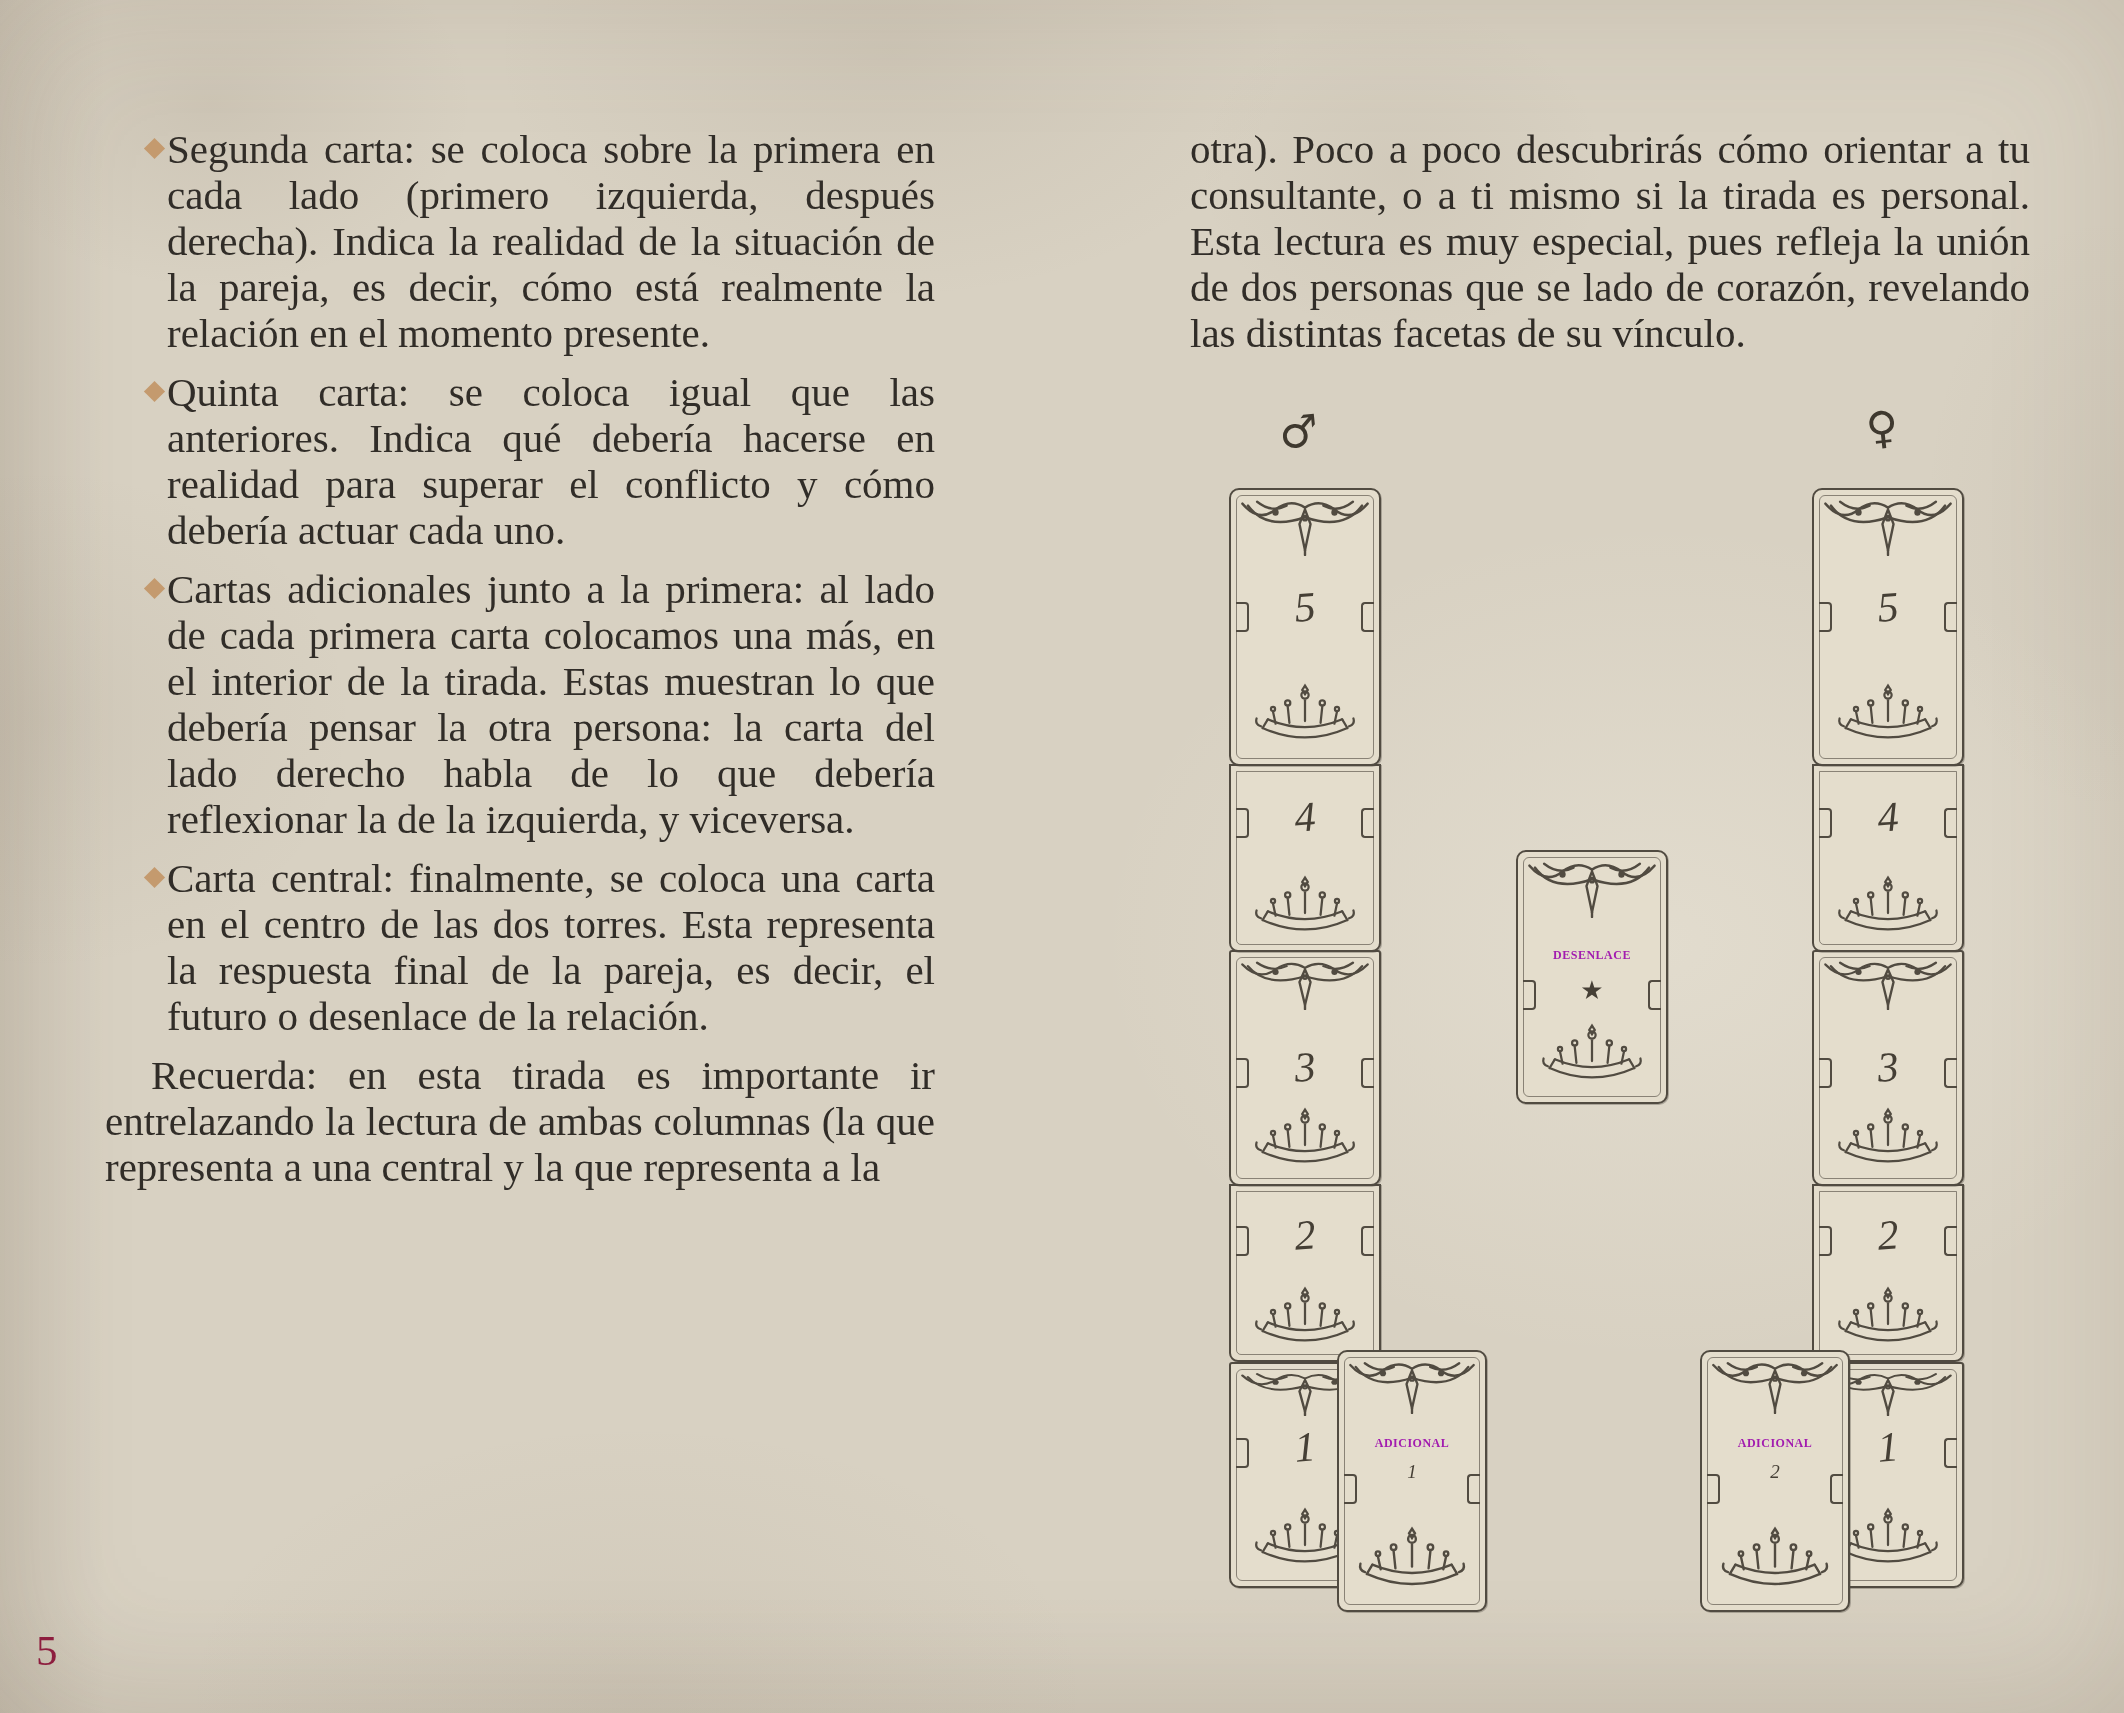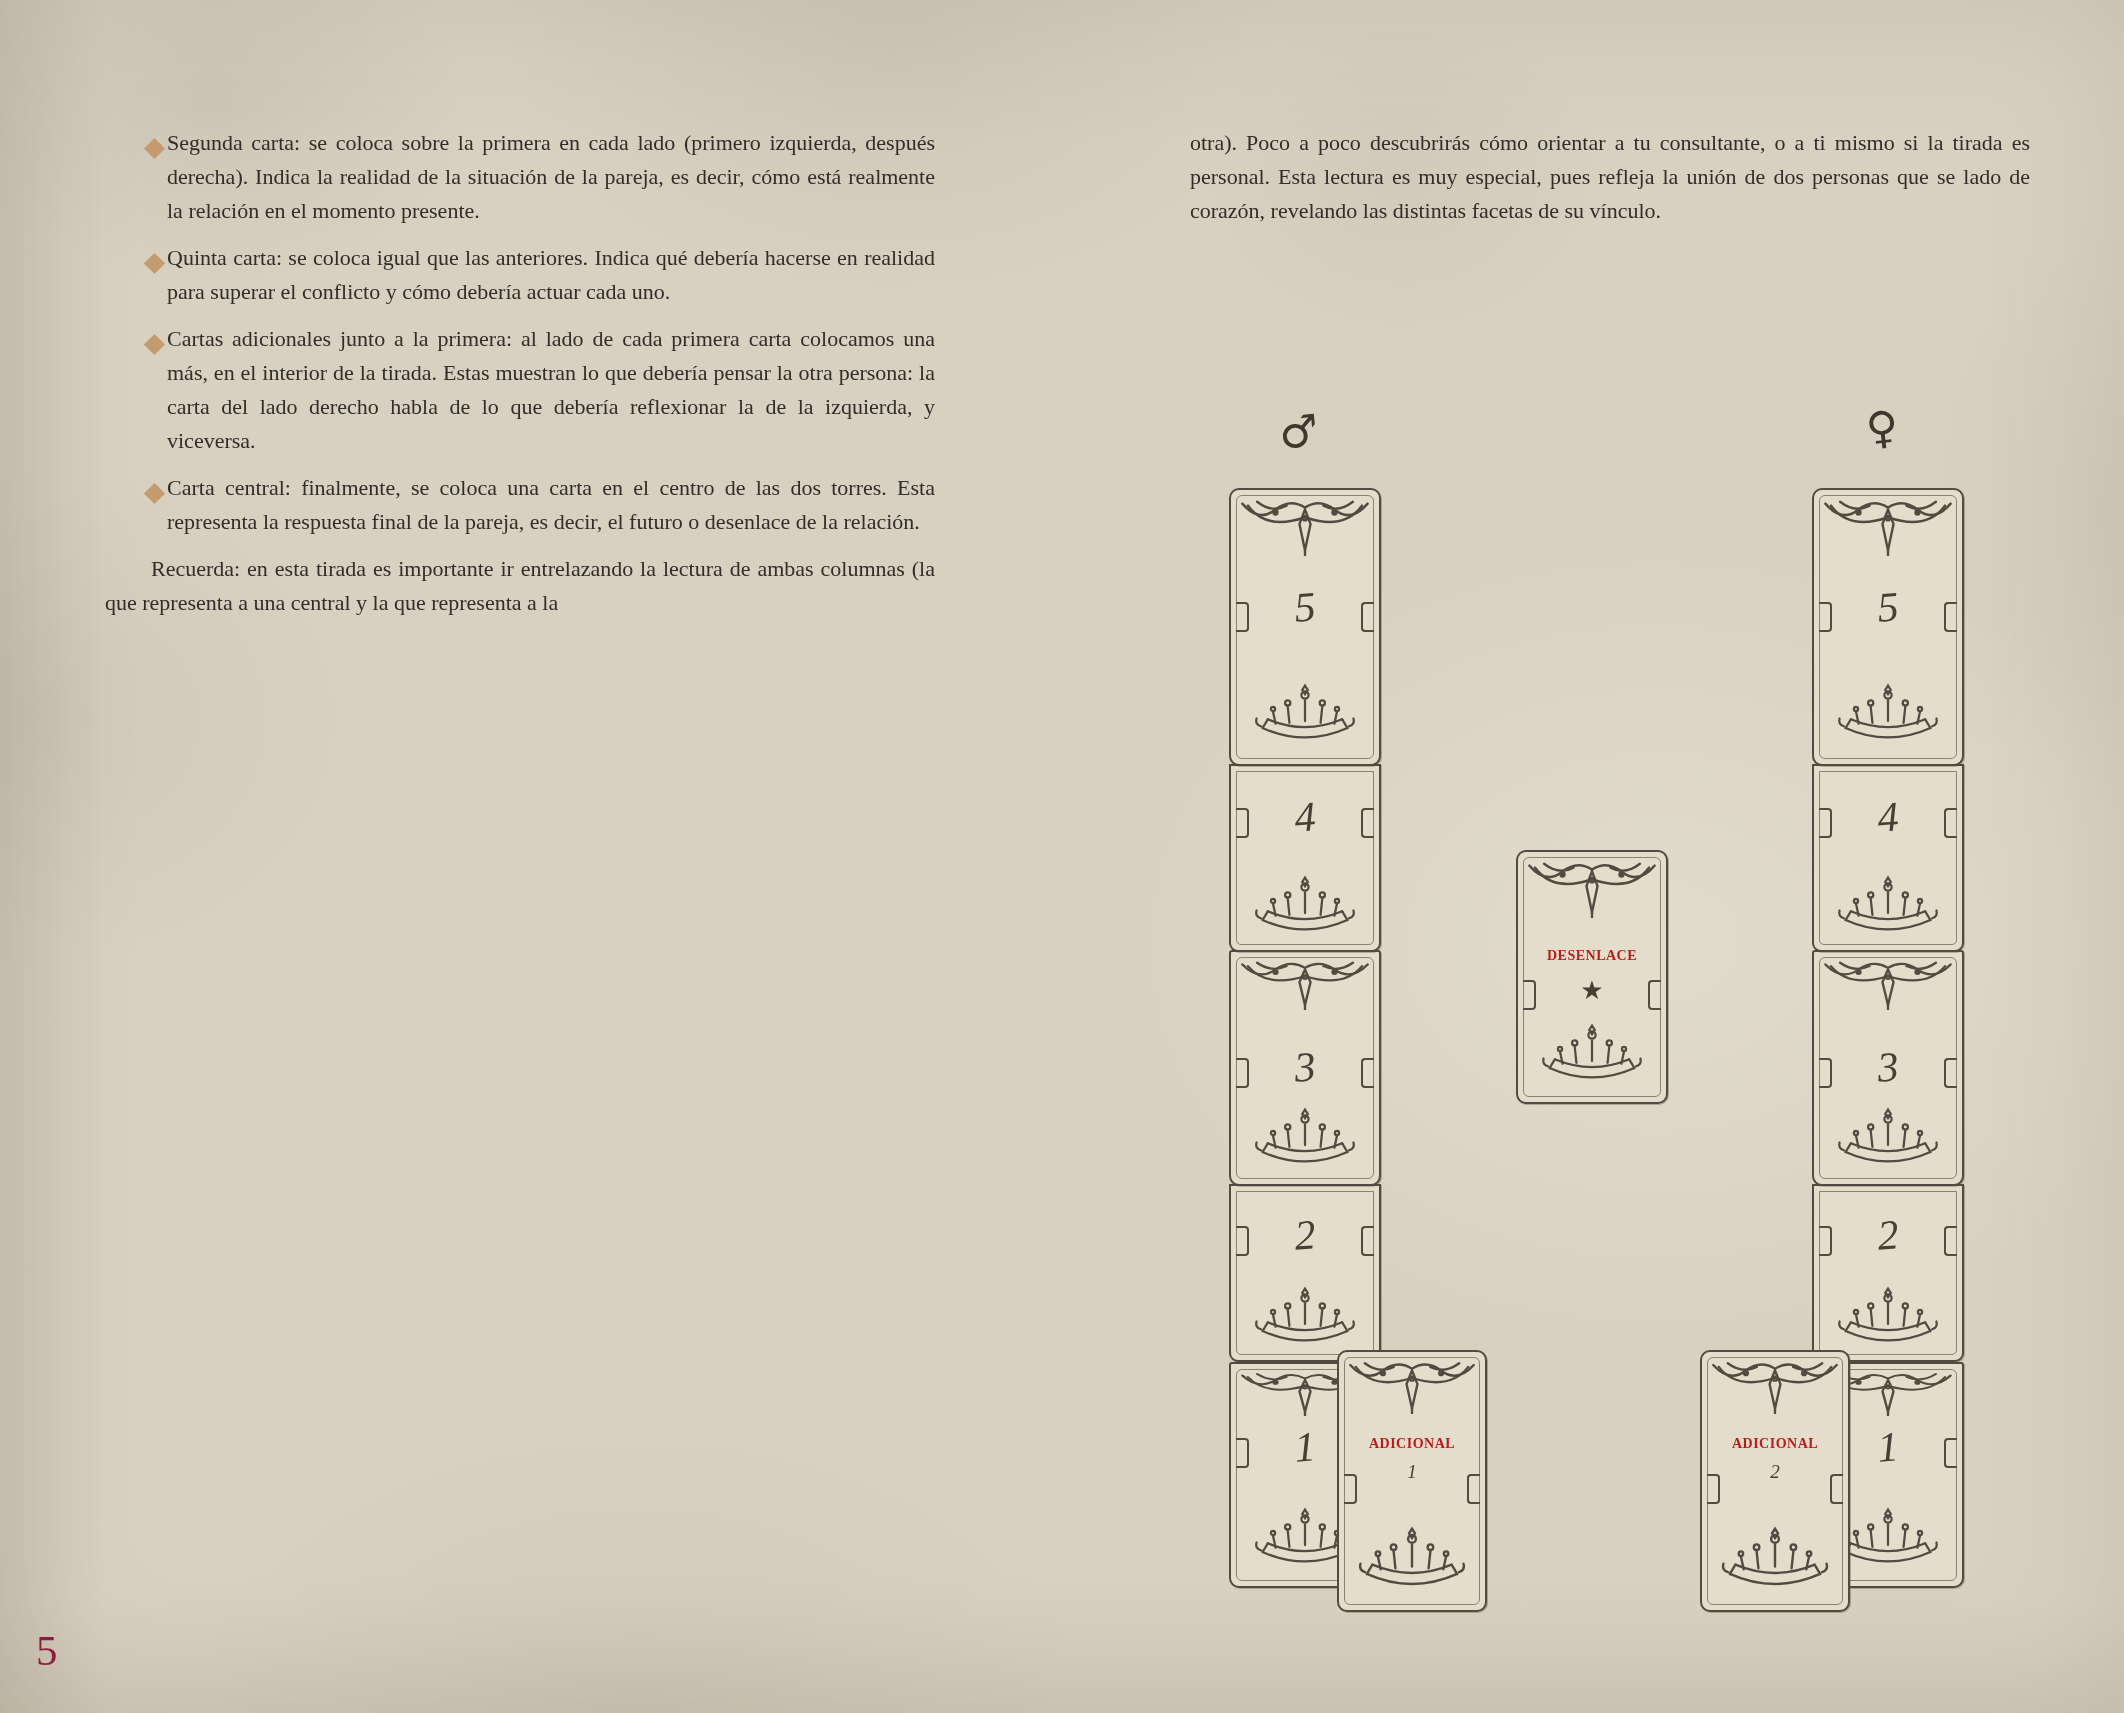--- a/index.html
+++ b/index.html
@@ -31,21 +31,21 @@
       radial-gradient(800px 600px at 78% 55%, rgba(244,240,228,.35), transparent 70%),
       linear-gradient(90deg, rgba(95,80,62,.10), rgba(95,80,62,0) 5%),
       linear-gradient(0deg, rgba(95,80,62,.05), rgba(95,80,62,0) 7%);
   }
   body::after{
     content:"";position:absolute;inset:0;z-index:1;pointer-events:none;
     box-shadow:inset 0 0 140px rgba(115,96,72,.16);
   }
 
   
-  .col{position:absolute;z-index:2;font-size:22px;line-height:34px;text-align:justify;}
+  .col{position:absolute;z-index:2;font-size:41px;line-height:46px;text-align:justify;}
   #left-col{left:105px;top:126px;width:830px;}
   #right-col{left:1190px;top:126px;width:840px;}
 
   ul.bullets{list-style:none;}
   ul.bullets li{position:relative;padding-left:62px;margin-bottom:13px;}
   .diamond{
     position:absolute;left:42px;top:15px;width:15px;height:15px;
     background:var(--bullet);transform:rotate(45deg);
   }
   .closing{margin-top:1px;text-indent:46px;}
@@ -86,21 +86,21 @@
     font-style:italic;font-size:42px;color:#453f35;
     transform:rotate(-4deg);line-height:1;
   }
   .crown{position:absolute;left:50%;transform:translateX(-50%);width:76%;}
   .notch{position:absolute;width:13px;height:30px;border:2.5px solid var(--line);}
   .notch.nl{left:5px;border-left:none;border-radius:0 4px 4px 0;}
   .notch.nr{right:5px;border-right:none;border-radius:4px 0 0 4px;}
 
   .clabel{
     position:absolute;left:0;width:100%;text-align:center;
-    font-size:14px;font-weight:700;letter-spacing:.5px;color:#b91c1c;
+    font-size:12px;font-weight:700;letter-spacing:.5px;color:#a21caf;
   }
   .cstar{
     position:absolute;left:0;width:100%;text-align:center;
     font-size:26px;color:#453f35;line-height:1;
   }
   .subnum{
     position:absolute;left:0;width:100%;text-align:center;
     font-style:italic;font-size:19px;color:#453f35;line-height:1;
   }
 </style>

